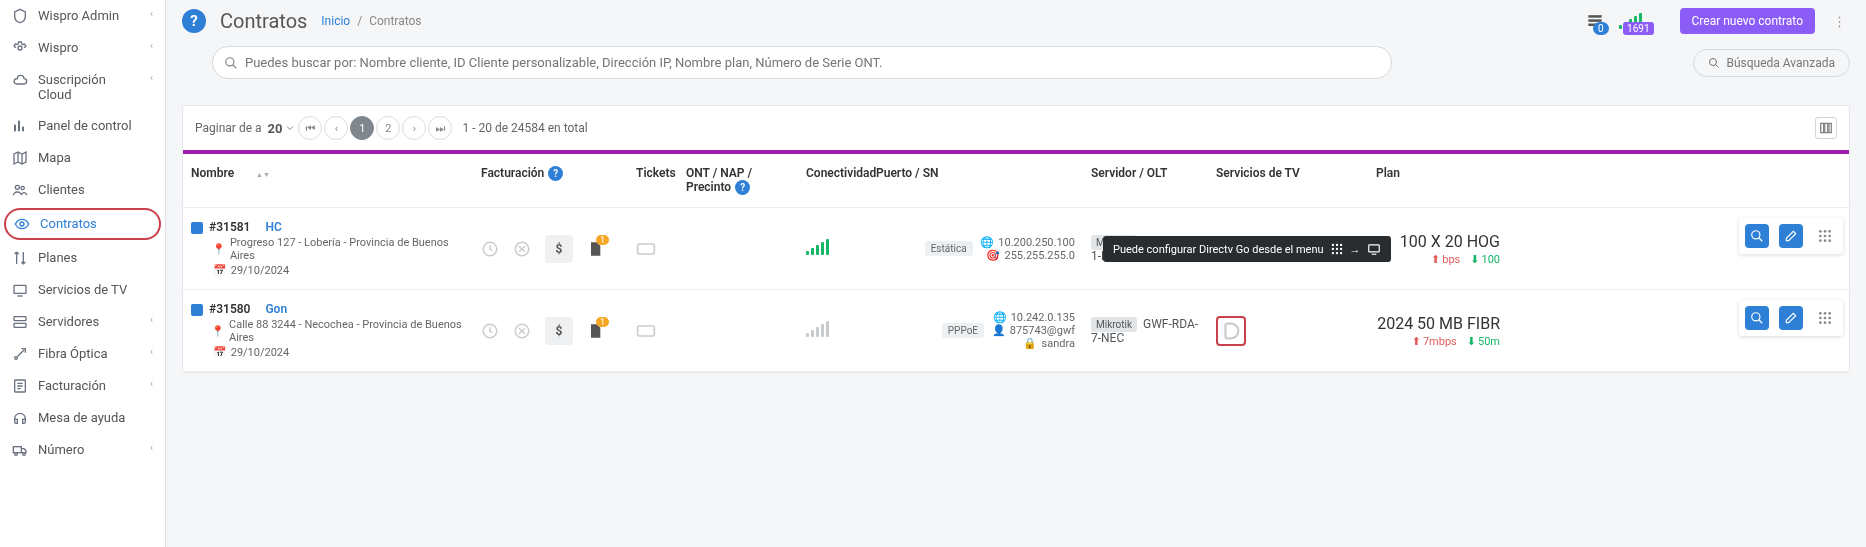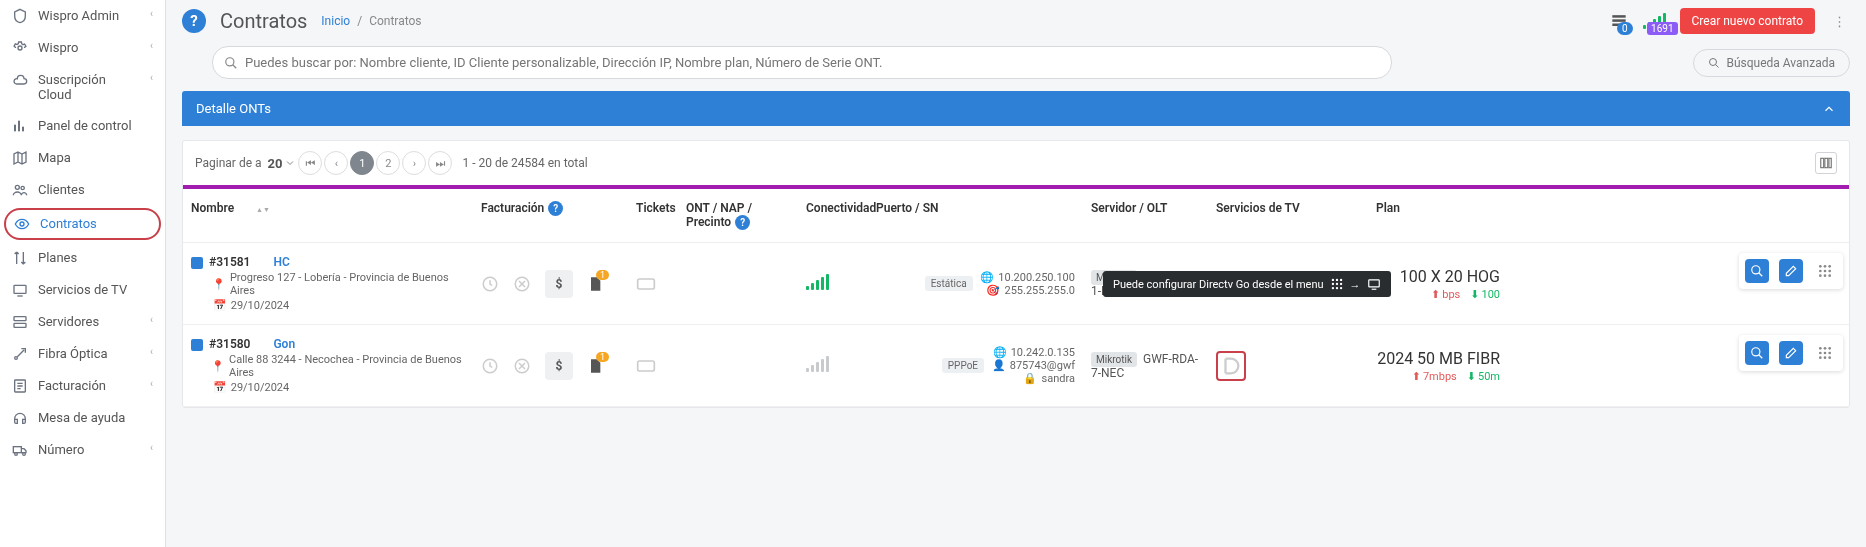--- a/index.html
+++ b/index.html
@@ -17,21 +17,21 @@
 .help-icon { width:24px; height:24px; border-radius:50%; background:#2e7fd6; color:#fff; display:flex; align-items:center; justify-content:center; font-weight:bold; font-size:15px; }
 .page-title { font-size:20px; color:#555; font-weight:400; }
 .breadcrumb { font-size:12px; color:#2e7fd6; }
 .breadcrumb .sep { color:#888; margin:0 4px; }
 .breadcrumb .cur { color:#888; }
 .topbar-spacer { flex:1; }
 .stack-icon { position:relative; color:#555; }
 .stack-badge { position:absolute; bottom:-4px; right:-4px; background:#2e7fd6; color:#fff; border-radius:8px; font-size:10px; padding:1px 5px; }
 .signal-badge-wrap { position:relative; display:flex; align-items:flex-end;}
 .signal-badge { position:absolute; bottom:-6px; right:-12px; background:#8b5cf6; color:#fff; border-radius:3px; font-size:10px; padding:1px 4px; }
-.btn-primary { background:#ef4444; color:#fff; border:none; border-radius:4px; padding:6px 12px; font-size:12px; cursor:pointer; }
+.btn-primary { background:#8b5cf6; color:#fff; border:none; border-radius:4px; padding:6px 12px; font-size:12px; cursor:pointer;margin-left:24px; }
 .dots-v { color:#888; padding:0 4px; cursor:pointer;}
 .searchbar-row { display:flex; gap:14px; padding:4px 16px 12px 46px; align-items:center;}
 .searchbar { flex:1; max-width:1180px; position:relative; }
 .searchbar input { width:100%; padding:8px 12px 8px 32px; border:1px solid #d6d9dd; border-radius:16px; font-size:13px; color:#777; background:#fff;}
 .searchbar .mag { position:absolute; left:12px; top:50%; transform:translateY(-50%); color:#888; }
 .adv-search { margin-left:auto; border:1px solid #d6d9dd; border-radius:16px; padding:6px 14px; color:#777; font-size:12px; display:flex; gap:6px; align-items:center; cursor:pointer;}
 .panel { margin:0 16px; }
 .panel-header { background:#2e7fd6; color:#fff; padding:10px 14px; font-size:13px; border-radius:3px 3px 0 0; display:flex; align-items:center;}
 .panel-header .chev { margin-left:auto; }
 .card { background:#fff; border:1px solid #e5e7eb; border-radius:3px; margin-top:14px; }
@@ -51,21 +51,21 @@
 .col-ont { width:120px;}
 .col-conn { width:70px;}
 .col-puerto { width:215px;}
 .col-serv { width:125px;}
 .col-tv { width:160px;}
 .col-plan { width:140px;}
 .help-q { display:inline-flex; width:15px; height:15px; border-radius:50%; background:#2e7fd6; color:#fff; font-size:10px; align-items:center; justify-content:center; margin-left:4px;}
 .sort-icons { display:inline-flex; flex-direction:column; font-size:7px; line-height:6px; color:#aaa; margin-left:4px;}
 .row { display:flex; border-bottom:1px solid #f0f0f0; padding:8px 0; font-size:12px; align-items:center; position:relative;}
 .contract-id { color:#333; font-weight:600;}
-.contract-name { color:#2e7fd6; font-weight:600; margin-left:20px;}
+.contract-name { color:#2e7fd6; font-weight:600; margin-left:12px;}
 .addr-line { display:flex; align-items:center; gap:4px; color:#666; font-size:11px; margin-top:2px;}
 .pin-icon { color:#2e7fd6; }
 .cal-icon { color:#888; }
 .state-sq { width:12px; height:12px; background:#2e7fd6; border-radius:2px; display:inline-block; margin-right:6px; vertical-align:middle;}
 .fact-icons { display:flex; gap:14px; align-items:center; color:#bbb;}
 .dollar-btn { width:28px; height:28px; border-radius:4px; background:#eef0f2; display:flex; align-items:center; justify-content:center; color:#555; font-weight:bold;}
 .doc-badge { position:relative; display:inline-flex;}
 .doc-badge .bnum { position:absolute; top:-4px; right:-6px; background:#f5a623; color:#fff; font-size:9px; border-radius:6px; padding:0 4px;}
 .ticket-icon { color:#bbb; width:20px;}
 .signal { display:inline-flex; align-items:flex-end; gap:2px; height:16px;}
@@ -271,28 +271,20 @@
     <div class="adv-search">
       <svg width="12" height="12" viewBox="0 0 24 24" fill="none" stroke="currentColor" stroke-width="2">
           <circle cx="10" cy="10" r="7"></circle>
           <path d="M21 21l-6-6"></path>
         </svg>
       <span>Búsqueda Avanzada</span>
     </div>
   </div>
 
   <div class="panel">
-    <div class="panel-header">
-      <span>Detalle ONTs</span>
-      <span class="chev">
-          <svg width="14" height="14" viewBox="0 0 24 24" fill="none" stroke="#fff" stroke-width="2">
-            <path d="M6 15l6-6 6 6"></path>
-          </svg>
-        </span>
-    </div>
 
     <div class="card">
       <div class="pager-row">
         <span class="pager-label">Paginar de a</span>
         <span class="pager-size">20</span>
         <span class="pager-chev">
             <svg width="12" height="12" viewBox="0 0 24 24" fill="none" stroke="currentColor" stroke-width="2">
               <path d="M6 9l6 6 6-6"></path>
             </svg>
           </span>

